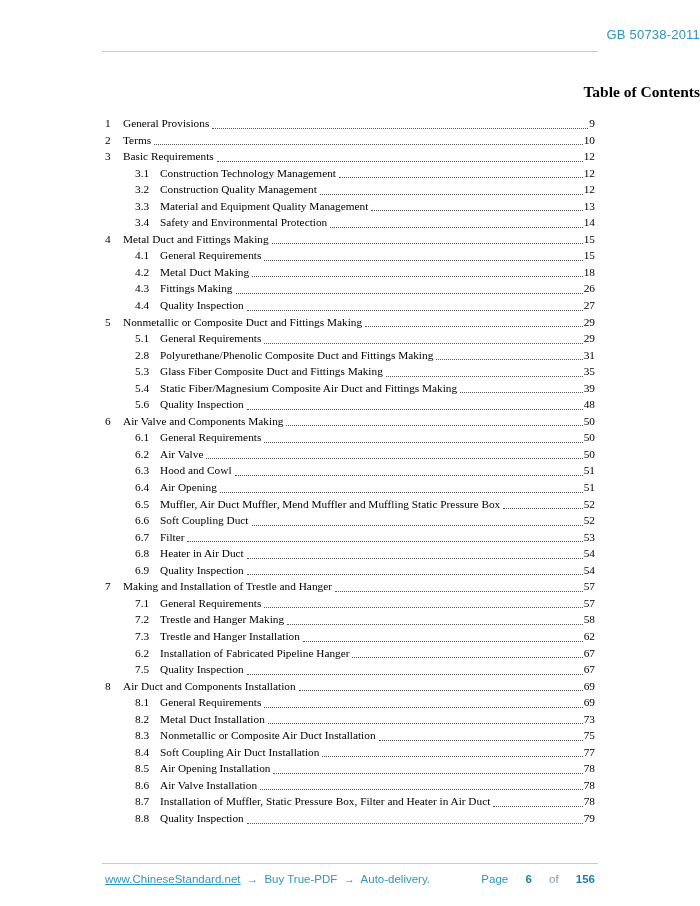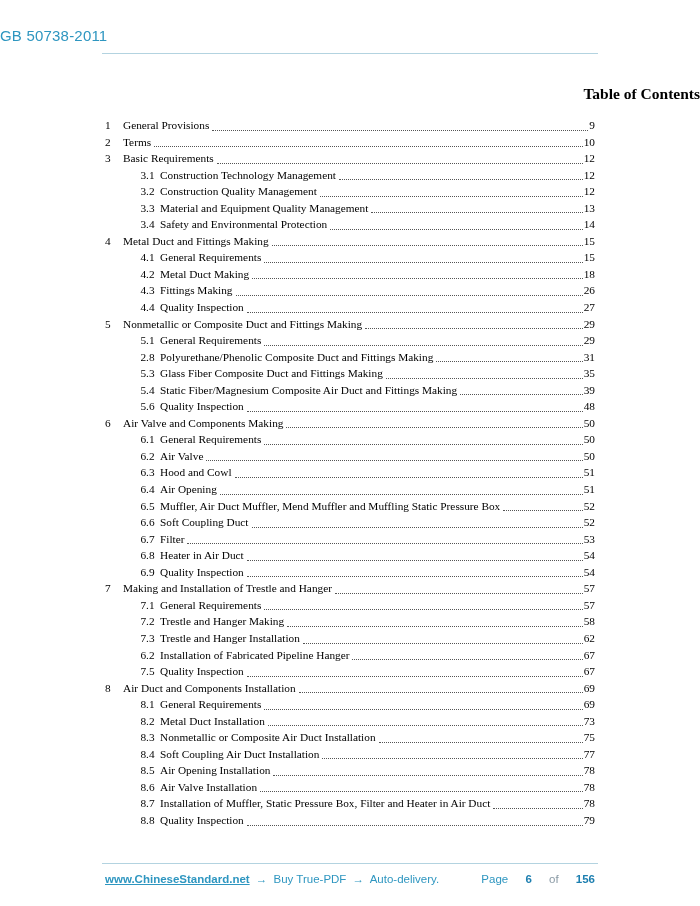--- a/index.html
+++ b/index.html
@@ -10,23 +10,23 @@
     color: #000;
   }
   .page {
     position: relative;
     width: 700px; height: 906px;
     background: #ffffff;
     overflow: hidden;
   }
   .doc-header {
     padding-top: 27px;
-    text-align: left;
+    text-align: right;
     font-family: "Liberation Sans", sans-serif;
-    font-size: 15px;
+    font-size: 13px;
     color: #2e96c0;
     letter-spacing: 0.2px;
   }
   .header-rule {
     border: none;
     border-top: 1px solid #b3d3e0;
     margin: 9px 102px 0 102px;
   }
   .toc-title {
     margin-top: 31px;
@@ -39,21 +39,21 @@
   .toc-list { margin: 14px 105px 0 105px; }
   .toc-row {
     display: flex;
     align-items: baseline;
     font-size: 11.3px;
     line-height: 16.55px;
     color: #000;
     white-space: nowrap;
   }
   .toc-row.level-1 .toc-num { flex: none; width: 18px; }
-  .toc-row.level-2 { padding-left: 30px; text-align: center; }
+  .toc-row.level-2 { padding-left: 30px; }
   .toc-row.level-2 .toc-num { flex: none; width: 25px; }
   .toc-label { flex: none; }
   .toc-dots {
     flex: 1;
     align-self: flex-end;
     min-width: 8px;
     margin: 0 1px 3px 3px;
     border-bottom: 1.5px dotted #555;
   }
   .toc-page { flex: none; }
@@ -73,21 +73,20 @@
     margin: 0 105px;
     font-family: "Liberation Sans", sans-serif;
     font-size: 11.5px;
     color: #2e96c0;
   }
   .footer-left span, .footer-left a { margin-right: 3px; }
   .footer-site {
     color: #2e96c0;
     text-decoration: underline;
     cursor: pointer;
-    font-weight: bold;
   }
   .footer-right span { margin-left: 14px; }
   .pg-num { font-weight: bold; color: #1d7fb0; }
   .pg-of { color: #8a9aa5; }
 </style>
 </head>
 <body>
 
 <div class="page">
 

